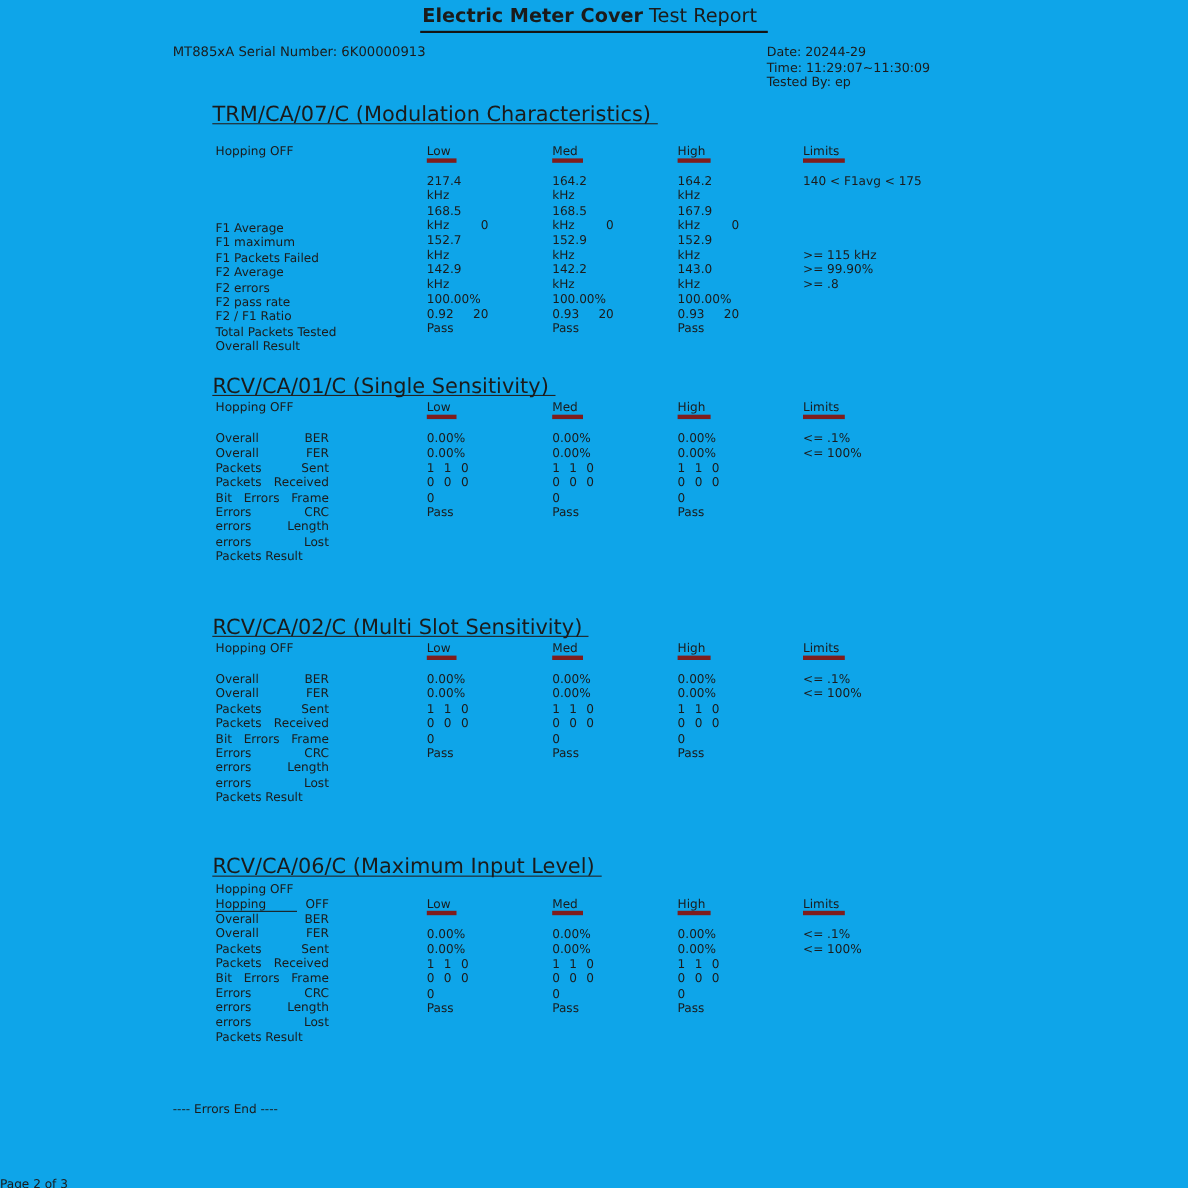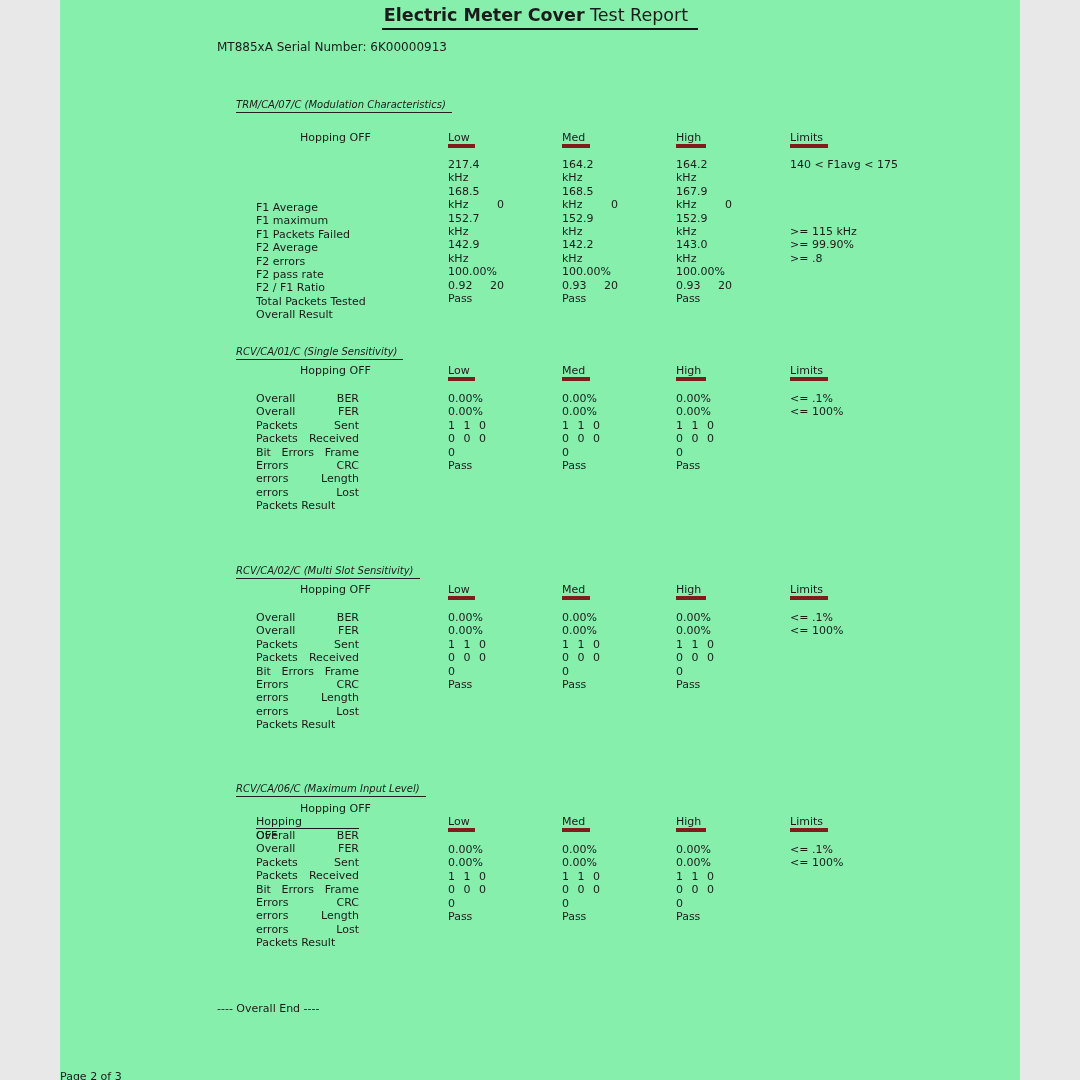--- a/index.html
+++ b/index.html
@@ -1,33 +1,33 @@
 <!DOCTYPE html>
 <html><head>
 <meta charset="utf-8">
 <style>
   html,body{margin:0;padding:0;background:#e8e8e8;}
   .page{
-    position:relative;width:960px;height:1080px;background:#86efac;
+    position:relative;width:1080px;height:1080px;background:#0ea5e9;
     color:#1b1b1b;font-family:"DejaVu Sans","Liberation Sans",sans-serif;
     font-size:11px;line-height:13.4px;overflow:hidden;margin:0 auto;
   }
   .abs{position:absolute;}
   
   .title{top:3px;left:0;width:100%;text-align:center;font-size:17.5px;line-height:25px;}
   .title-inner{display:inline-block;border-bottom:2px solid #141414;padding:0 10px 0 2px;white-space:pre;}
   .title-bold{font-weight:bold;}
   
   .serial{left:157px;top:41px;font-size:12px;}
   .meta{left:697px;top:41px;font-size:11.5px;line-height:13.6px;}
   
-  .sec-head{font-style:italic;font-size:10px;white-space:pre;}
+  .sec-head{font-size:19px;white-space:pre;}
   .sec-head-inner{display:inline-block;border-bottom:1.4px solid #222;padding-right:6px;}
   
-  .rowhdr{white-space:pre;margin-left:44px;}
+  .rowhdr{white-space:pre;}
   .uh{display:inline-block;border-bottom:4px solid #7f1d1d;padding-right:5px;}
   .uh-ext{display:inline-block;border-bottom:1px solid #1b1b1b;padding-right:28px;}
   
   .col .line{height:13.4px;white-space:pre;}
   .line.just{display:flex;justify-content:space-between;}
   .labels-w1{width:130px;}
   .vals-w1{width:56px;}
   .labels-w2{width:103px;}
   .vals-w2{width:38px;}
   .limits-col{white-space:nowrap;}
@@ -38,20 +38,25 @@
 </head>
 <body>
 
 <div class="page">
 
   <div class="abs title">
     <span class="title-inner"><span class="title-bold">Electric Meter Cover</span><span> Test Report</span></span>
   </div>
 
   <div class="abs serial">MT885xA Serial Number: 6K00000913</div>
+  <div class="abs meta">
+    <div>Date: 20244-29</div>
+    <div>Time: 11:29:07~11:30:09</div>
+    <div>Tested By: ep</div>
+  </div>
 
   <div class="abs" style="top:85px;left:0;width:100%;">
     <div class="abs sec-head" style="left:157px;top:0;">
       <span class="sec-head-inner">TRM/CA/07/C (Modulation Characteristics)</span>
     </div>
     <div class="abs rowhdr" style="left:196px;top:46px;">Hopping OFF</div>
     <div class="abs" style="left:388px;top:46px;"><span class="uh">Low</span></div>
     <div class="abs" style="left:502px;top:46px;"><span class="uh">Med</span></div>
     <div class="abs" style="left:616px;top:46px;"><span class="uh">High</span></div>
     <div class="abs" style="left:730px;top:46px;"><span class="uh">Limits</span></div>
@@ -215,21 +220,21 @@
         <div class="line"><span>&lt;= .1%</span></div>
         <div class="line"><span>&lt;= 100%</span></div>
       </div>
   </div>
 
   <div class="abs" style="top:769px;left:0;width:100%;">
     <div class="abs sec-head" style="left:157px;top:0;">
       <span class="sec-head-inner">RCV/CA/06/C (Maximum Input Level)</span>
     </div>
     <div class="abs rowhdr" style="left:196px;top:33px;">Hopping OFF</div>
-    <div class="abs labels-w2 line just" style="left:196px;top:46px;flex-direction:column;">
+    <div class="abs labels-w2 line just" style="left:196px;top:46px;">
       <span class="uh-ext">Hopping</span>
         <span>OFF</span>
     </div>
     <div class="abs" style="left:388px;top:46px;"><span class="uh">Low</span></div>
     <div class="abs" style="left:502px;top:46px;"><span class="uh">Med</span></div>
     <div class="abs" style="left:616px;top:46px;"><span class="uh">High</span></div>
     <div class="abs" style="left:730px;top:46px;"><span class="uh">Limits</span></div>
     <div class="abs col labels-w2" style="left:196px;top:60px;">
         <div class="line just"><span>Overall</span><span>BER</span></div>
         <div class="line just"><span>Overall</span><span>FER</span></div>
@@ -264,16 +269,16 @@
         <div class="line just"><span>0</span><span>0</span><span>0</span></div>
         <div class="line"><span>0</span></div>
         <div class="line"><span>Pass</span></div>
       </div>
     <div class="abs col limits-col" style="left:730px;top:74px;">
         <div class="line"><span>&lt;= .1%</span></div>
         <div class="line"><span>&lt;= 100%</span></div>
       </div>
   </div>
 
-  <div class="abs report-end">---- Overall End ----</div>
+  <div class="abs report-end">---- Errors End ----</div>
   <div class="abs page-num">Page 2 of 3</div>
 
 </div>
 
 </body></html>

